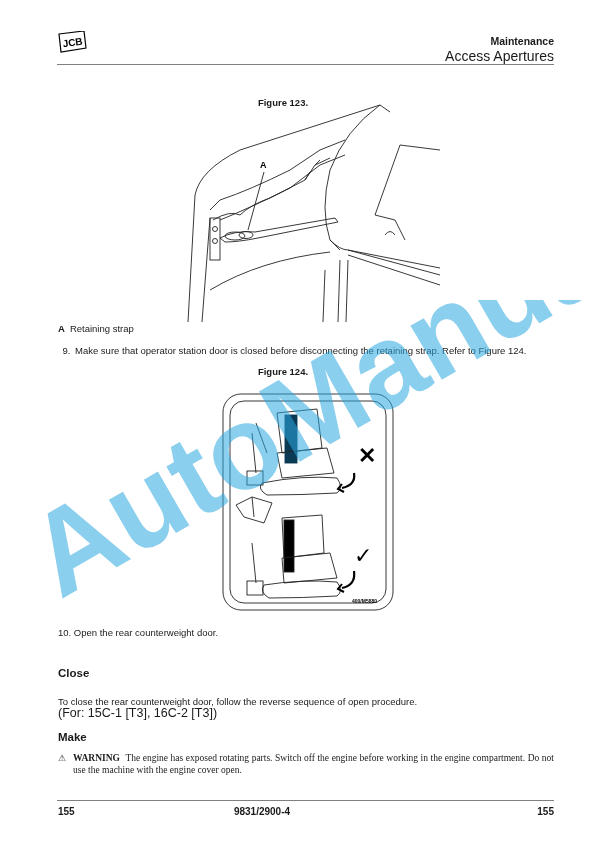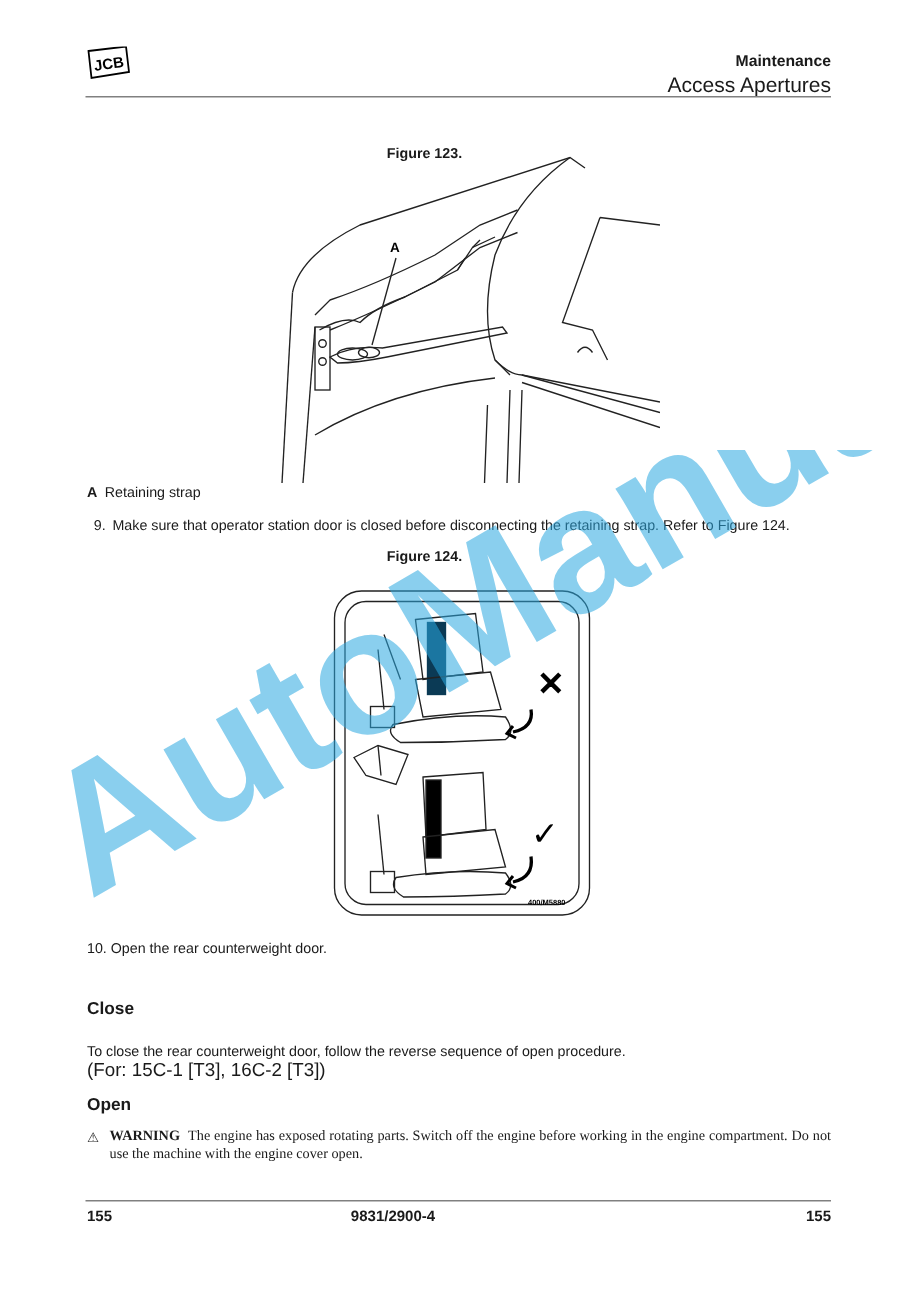--- a/index.html
+++ b/index.html
@@ -121,21 +121,21 @@
   <text x="130" y="210" font-size="5" font-weight="bold" font-family="Liberation Sans, sans-serif" fill="#000" stroke="none">400/M5880</text>
 </svg>
 
 <div class="abs step10">10. Open the rear counterweight door.</div>
 
 <div class="abs h-close">Close</div>
 <div class="abs close-text">To close the rear counterweight door, follow the reverse sequence of open procedure.</div>
 
 <div class="abs applic">(For: 15C-1 [T3], 16C-2 [T3])</div>
 
-<div class="abs h-open">Open</div>
+<div class="abs h-open">Make</div>
 <div class="abs warning">
   <span class="wicon">⚠</span>
   <span class="wtext"><b>WARNING</b> <span>The engine has exposed rotating parts. Switch off the engine before working in the engine compartment. Do not use the machine with the engine cover open.</span></span>
 </div>
 
 <div class="abs ftr-rule"></div>
 <div class="abs ftr-l">155</div>
 <div class="abs ftr-c">9831/2900-4</div>
 <div class="abs ftr-r">155</div>
 

